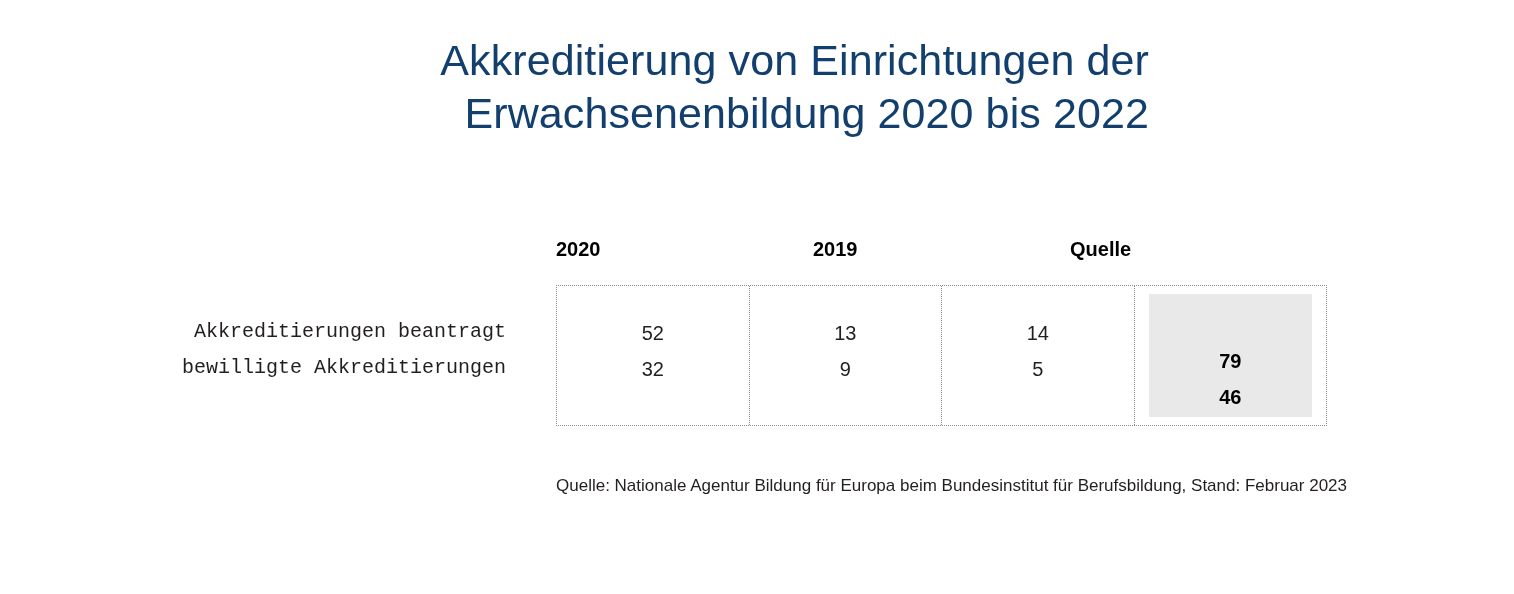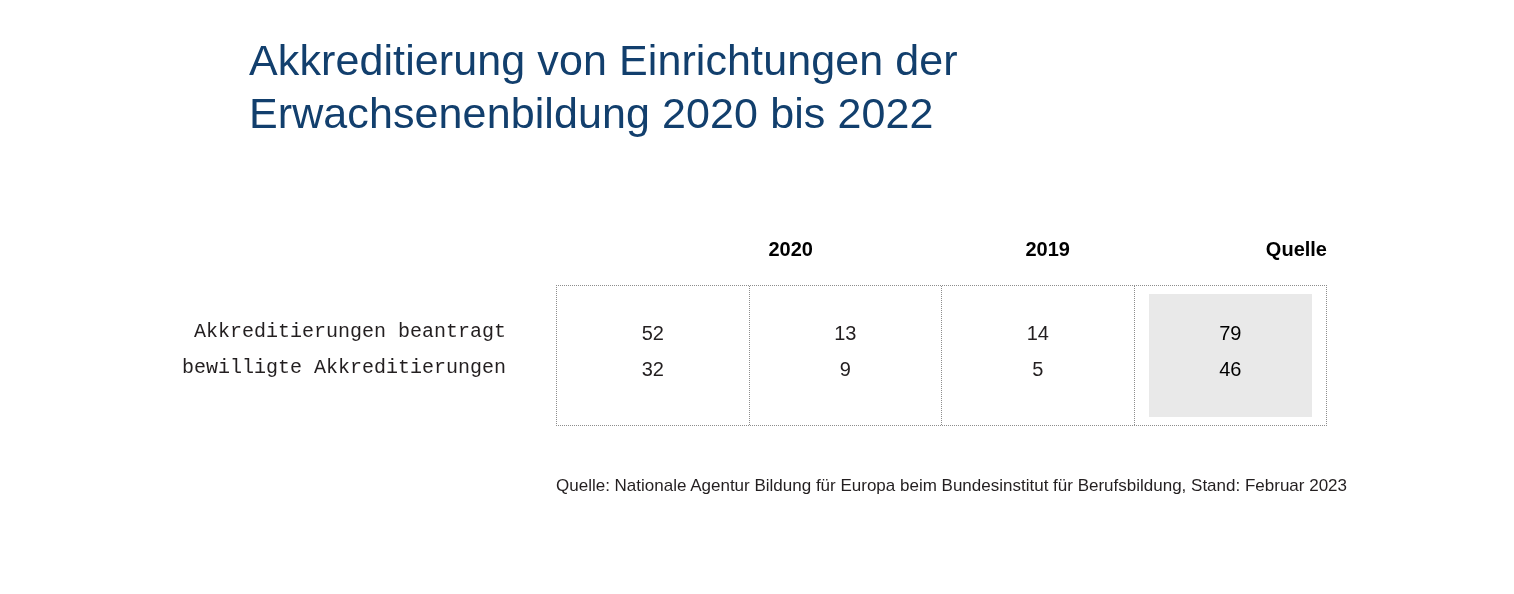--- a/index.html
+++ b/index.html
@@ -23,20 +23,21 @@
     top: 34px;
     width: 900px;
   }
   #title-block .title-line {
     color: #123f6d;
     font-size: 43px;
     line-height: 53px;
     font-weight: 400;
     letter-spacing: 0.1px;
     white-space: nowrap;
+    text-align: right;
   }
 
   
   #table-area {
     position: absolute;
     left: 0;
     top: 0;
     width: 1514px;
     height: 594px;
   }
@@ -45,21 +46,21 @@
   #column-headers {
     position: absolute;
     left: 556px;
     top: 236px;
     width: 771px;
     height: 30px;
     display: flex;
   }
   #column-headers .col-head {
     flex: 1 1 0;
-    text-align: right;
+    text-align: left;
     font-size: 20px;
     font-weight: bold;
     color: #000000;
     line-height: 26px;
   }
 
   
   #grid {
     position: absolute;
     left: 556px;
@@ -95,22 +96,23 @@
     left: 0;
     right: 0;
     text-align: center;
     font-size: 20px;
     color: #231f20;
     line-height: 24px;
   }
   #grid .grid-col .cell.row-0 { top: 35px; }
   #grid .grid-col .cell.row-1 { top: 71px; }
   #grid .grid-col.highlight .cell {
-    font-weight: normal;
+    font-weight: bold;
     color: #000000;
+    margin-top: 28px;
   }
 
   
   #row-labels {
     position: absolute;
     left: 120px;
     top: 285px;
     width: 386px;
     height: 141px;
     font-family: Liberation Mono, monospace;

